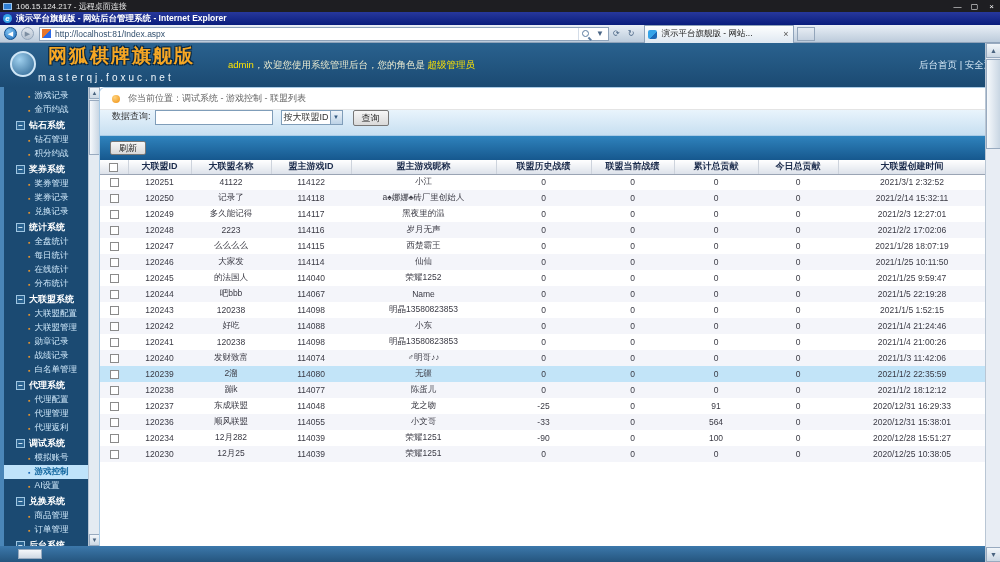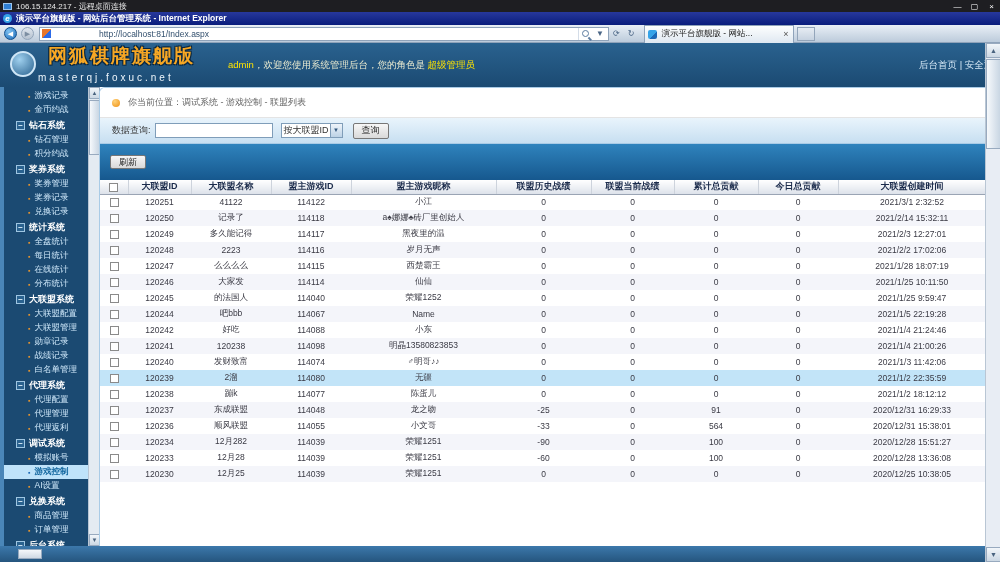--- a/index.html
+++ b/index.html
@@ -14,21 +14,21 @@
 
   
   #ie-title { position:absolute; left:0; top:12px; width:1000px; height:13px; background:linear-gradient(180deg,#27389c,#0a1d7c); color:#fff; font-weight:bold; font-size:8.5px; display:flex; align-items:center; }
   #ie-title .ie-ic { width:9px; height:9px; border-radius:50%; background:#35a3e8; color:#fff; font-size:8px; line-height:9px; text-align:center; margin:0 4px 0 3px; font-style:italic; font-weight:bold; }
 
   
   #addr-bar { position:absolute; left:0; top:25px; width:1000px; height:18px; background:linear-gradient(180deg,#e9eff6,#bccbdb); border-bottom:1px solid #8fa3ba; display:flex; align-items:center; }
   .nav-circle { width:13px; height:13px; border-radius:50%; display:flex; align-items:center; justify-content:center; font-size:7px; margin-left:4px; }
   .nav-back { background:radial-gradient(circle at 35% 30%,#7fc2f2,#1c6ab8); color:#fff; border:1px solid #12508e; }
   .nav-fwd { background:linear-gradient(180deg,#dfe6ee,#b6c2d0); color:#7c8ea2; border:1px solid #93a5ba; }
-  #url-field { margin-left:5px; width:570px; height:14px; background:#fff; border:1px solid #8fa3ba; display:flex; align-items:center; font-size:8.5px; color:#33506e;gap:44px; }
+  #url-field { margin-left:5px; width:570px; height:14px; background:#fff; border:1px solid #8fa3ba; display:flex; align-items:center; font-size:8.5px; color:#33506e; }
   #url-favicon { width:9px; height:9px; margin:0 4px 0 2px; background:linear-gradient(135deg,#e8762c 50%,#2c6ae8 50%); }
   #url-text { flex:1; white-space:nowrap; overflow:hidden; }
   .url-tools { display:flex; align-items:center; border-left:1px solid #d4dde8; height:100%; }
   .mag { width:7px; height:7px; border:1.5px solid #5d7checka0; border:1.5px solid #5d7ca0; border-radius:50%; position:relative; margin:0 3px; }
   .mag::after { content:""; position:absolute; width:4px; height:1.5px; background:#5d7ca0; transform:rotate(45deg); left:5px; top:7px; }
   .tool-glyph { font-size:8px; color:#4a6585; padding:0 4px; }
   #browser-tab { margin-left:6px; width:150px; height:18px; background:linear-gradient(180deg,#fdfefe,#dfe8f1); border:1px solid #8fa3ba; border-bottom:none; display:flex; align-items:center; font-size:8.5px; color:#222; }
   #tab-favicon { width:9px; height:9px; margin:0 4px 0 3px; background:linear-gradient(135deg,#35a3e8 60%,#1c6ab8 40%); border-radius:2px; }
   #tab-title { flex:1; white-space:nowrap; overflow:hidden; }
   #tab-close { padding:0 5px; color:#555; font-size:9px; }
@@ -55,30 +55,30 @@
 
   
   #sb-scroll { position:absolute; left:88px; top:87px; width:11px; height:459px; background:#e4ebf2; border-left:1px solid #b9c6d4; }
   .sbar-btn { position:absolute; left:0; width:11px; height:12px; background:linear-gradient(180deg,#f2f6fa,#ccd8e4); border:1px solid #98aabf; color:#49637f; font-size:6px; text-align:center; line-height:11px; }
   #sb-scroll .up { top:0; }
   #sb-scroll .down { bottom:0; }
   #sb-thumb { position:absolute; left:0; top:13px; width:11px; height:55px; background:linear-gradient(90deg,#f6f9fc,#c9d6e3); border:1px solid #98aabf; }
 
   
   #main { position:absolute; left:99px; top:87px; width:886px; height:459px; background:#fff; border-left:1px solid #a9cbe6; border-top:1px solid #a9cbe6; border-radius:6px 0 0 0; overflow:hidden; }
-  #breadcrumb { height:30px; display:flex; align-items:center; background:#fff; border-bottom:1px solid #e4e4e4; color:#666; }
+  #breadcrumb { height:22px; display:flex; align-items:center; background:#fff; border-bottom:1px solid #e4e4e4; color:#666; }
   #breadcrumb .bc-dot { width:8px; height:8px; border-radius:50%; background:radial-gradient(circle at 35% 30%,#ffd27a,#ee8f12); margin:0 8px 0 12px; }
-  #search-bar { height:26px; background:linear-gradient(180deg,#e9f4fc,#c7dff1); border-bottom:1px solid #a9cbe6; display:flex; align-items:center; color:#333; }
+  #search-bar { height:26px; background:linear-gradient(180deg,#e9f4fc,#c7dff1); border-bottom:1px solid #a9cbe6; display:flex; align-items:flex-start; color:#333; }
   #search-bar label { margin-left:12px; margin-right:4px; }
   #search-input { width:118px; height:15px; border:1px solid #7f9db9; background:#fff; font-size:9px; padding:0 2px; }
   #search-select { margin-left:8px; width:62px; height:15px; border:1px solid #7f9db9; background:#fff; display:flex; align-items:center; }
   #search-select .sel-text { flex:1; padding-left:2px; white-space:nowrap; overflow:hidden; }
   #search-select .sel-arrow { width:12px; height:13px; background:linear-gradient(180deg,#eef4fa,#bcd2e6); border-left:1px solid #7f9db9; color:#345a80; font-size:6px; text-align:center; line-height:13px; }
   .sys-btn { height:16px; background:linear-gradient(180deg,#f7f7f7,#d9d9d9); border:1px solid #777; border-radius:2px; font-size:9px; color:#222; padding:0 8px; margin-left:10px; display:flex; align-items:center; }
-  #blue-band { height:36px; background:linear-gradient(180deg,#2f83bd,#16588e); display:flex; align-items:center; }
+  #blue-band { height:24px; background:linear-gradient(180deg,#2f83bd,#16588e); display:flex; align-items:center; }
   #refresh-btn { margin-left:10px; height:14px; }
 
   
   #league-table { width:886px; border-collapse:collapse; table-layout:fixed; }
   #league-table th { height:14px; background:linear-gradient(180deg,#ffffff,#dde2ea); border-right:1px solid #cdd3dc; border-bottom:1px solid #9aa4b4; font-size:9px; color:#1c2c4c; font-weight:bold; }
   #league-table td { height:16px; text-align:center; font-size:8.5px; color:#3a3a44; white-space:nowrap; overflow:hidden; }
   #league-table tbody tr:nth-child(even) { background:#f4f5fa; }
   #league-table tbody tr.hl { background:#c2e4f8;padding-left:9px; }
   .cb { display:inline-block; width:9px; height:9px; border:1px solid #8a8a8a; background:#fff; vertical-align:middle; }
 
@@ -413,20 +413,32 @@
           <td>114067</td>
           <td>Name</td>
           <td>0</td>
           <td>0</td>
           <td>0</td>
           <td>0</td>
           <td>2021/1/5 22:19:28</td>
         </tr>
         <tr>
           <td><span class="cb"></span></td>
+          <td>120243</td>
+          <td>120238</td>
+          <td>114098</td>
+          <td>明晶13580823853</td>
+          <td>0</td>
+          <td>0</td>
+          <td>0</td>
+          <td>0</td>
+          <td>2021/1/5 1:52:15</td>
+        </tr>
+        <tr>
+          <td><span class="cb"></span></td>
           <td>120242</td>
           <td>好吃</td>
           <td>114088</td>
           <td>小东</td>
           <td>0</td>
           <td>0</td>
           <td>0</td>
           <td>0</td>
           <td>2021/1/4 21:24:46</td>
         </tr>
@@ -509,32 +521,20 @@
           <td>114039</td>
           <td>荣耀1251</td>
           <td>-90</td>
           <td>0</td>
           <td>100</td>
           <td>0</td>
           <td>2020/12/28 15:51:27</td>
         </tr>
         <tr>
           <td><span class="cb"></span></td>
-          <td>120233</td>
-          <td>12月28</td>
-          <td>114039</td>
-          <td>荣耀1251</td>
-          <td>-60</td>
-          <td>0</td>
-          <td>100</td>
-          <td>0</td>
-          <td>2020/12/28 13:36:08</td>
-        </tr>
-        <tr>
-          <td><span class="cb"></span></td>
           <td>120230</td>
           <td>12月25</td>
           <td>114039</td>
           <td>荣耀1251</td>
           <td>0</td>
           <td>0</td>
           <td>0</td>
           <td>0</td>
           <td>2020/12/25 10:38:05</td>
         </tr>

